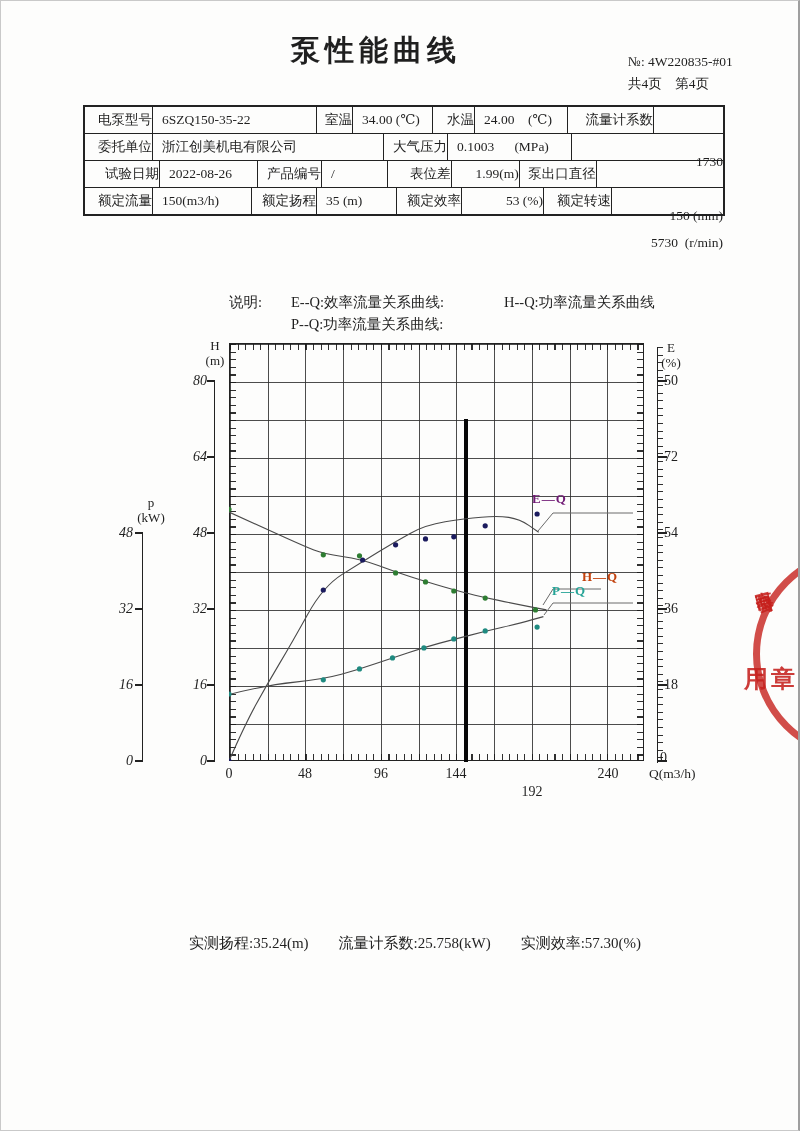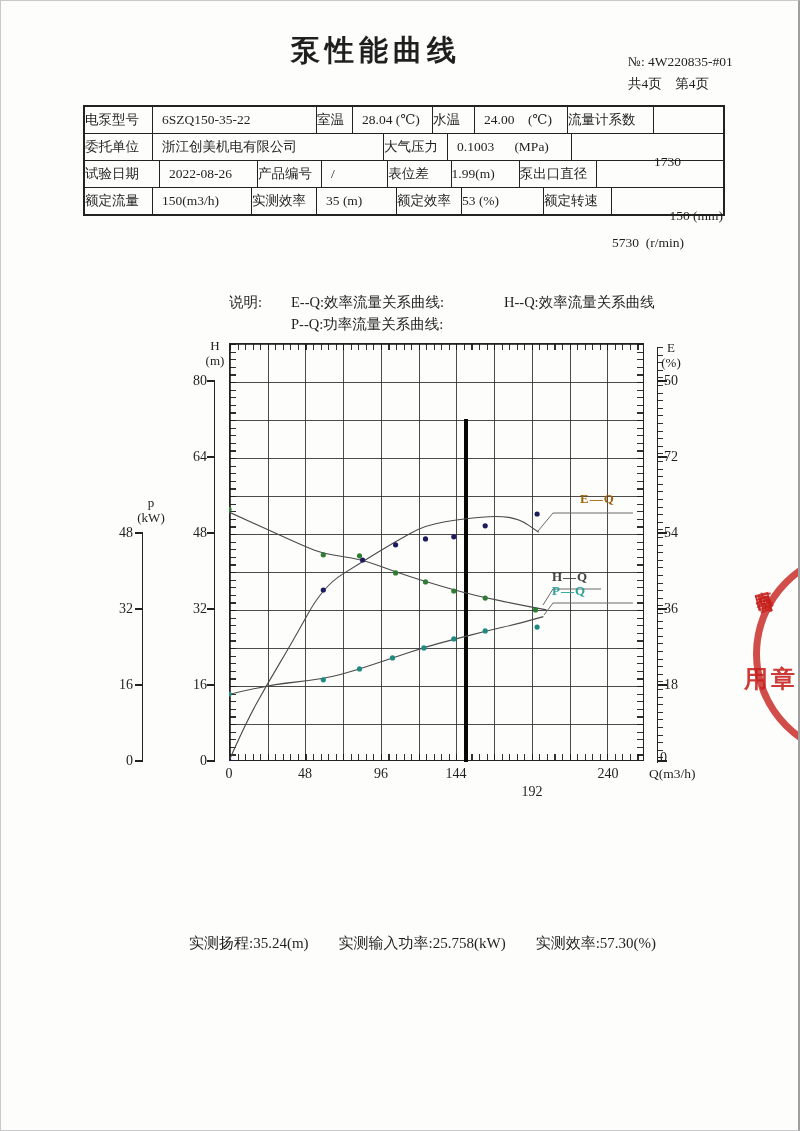--- a/index.html
+++ b/index.html
@@ -15,21 +15,21 @@
   .title{left:70px;top:30px;width:610px;text-align:center;font-size:29px;letter-spacing:5px;font-weight:bold;}
   .docno{left:627px;top:53px;font-size:13.5px;}
   .pages{left:627px;top:74px;font-size:13.5px;}
   
   .info-table{left:82px;top:104px;width:638px;border:2px solid #222;box-sizing:content-box;}
   .trow{display:flex;height:26px;border-bottom:1.5px solid #222;}
   .trow:last-child{border-bottom:none;}
   .trow>div{box-sizing:border-box;border-right:1.5px solid #222;height:26px;line-height:25px;
             font-size:13.5px;overflow:hidden;white-space:pre;}
   .trow>div:last-child{border-right:none;margin-top:42px;}
-  .tc{text-align:left;}
+  .tc{text-align:right;}
   .tl{text-align:left;padding-left:9px;}
   .tr{text-align:right;}
   
   .legend-line{font-size:14.5px;}
   
   .plot{
     left:228px;top:342px;width:415px;height:418px;
     border:1.6px solid #222;box-sizing:border-box;
     background-image:
       repeating-linear-gradient(to right, rgba(45,45,45,.85) 0 1px, transparent 1px 37.727px),
@@ -41,21 +41,21 @@
   .comb-bottom{left:0;bottom:0;right:0;height:6px;
     background:repeating-linear-gradient(to right, rgba(25,25,25,.9) 0 1.1px, transparent 1.1px 7.545px);}
   .comb-left{left:0;top:0;bottom:0;width:6px;
     background:repeating-linear-gradient(to bottom, rgba(25,25,25,.9) 0 1.1px, transparent 1.1px 7.6px);}
   .comb-right{right:0;top:0;bottom:0;width:6px;
     background:repeating-linear-gradient(to bottom, rgba(25,25,25,.9) 0 1.1px, transparent 1.1px 7.6px);}
   .axis-line{border-left:1.6px solid #222;width:0;}
   .tickstrip-v{background:repeating-linear-gradient(to bottom,#222 0 1.6px, transparent 1.6px 76px);}
   .tickstrip-minor{background:repeating-linear-gradient(to bottom,rgba(25,25,25,.9) 0 1px, transparent 1px 7.6px);}
   .ticklabel{font-size:14px;line-height:14px;}
-  .t-right{width:38px;text-align:right;}
+  .t-right{width:38px;text-align:right;font-style:italic;}
   .t-center{width:40px;text-align:center;}
   .axis-head{font-size:13px;line-height:14.5px;text-align:center;}
   .marker-line{left:463px;top:418px;width:4px;height:343px;background:#060606;}
   .chart-label{font-size:13px;line-height:13px;letter-spacing:1px;font-weight:bold;}
   
   .stamp-circle{left:752px;top:548px;width:196px;height:196px;border:7px solid rgba(197,32,28,.8);
     border-radius:50%;}
   .stamp-arc-text{left:747px;top:577px;color:rgba(197,32,28,.85);font-size:17px;font-weight:bold;
     writing-mode:vertical-rl;letter-spacing:2px;transform:rotate(-14deg);}
   .stamp-bottom-text{left:743px;top:662px;color:rgba(197,32,28,.88);font-size:24px;font-weight:bold;letter-spacing:3px;}
@@ -70,21 +70,21 @@
 
   <div class="abs title">泵性能曲线</div>
   <div class="abs docno">№: 4W220835-#01</div>
   <div class="abs pages pre">共4页    第4页</div>
 
   <div class="abs info-table">
     <div class="trow">
       <div class="tc" style="width:68px">电泵型号</div>
       <div class="tl" style="width:164px">6SZQ150-35-22</div>
       <div class="tc" style="width:36px">室温</div>
-      <div class="tl" style="width:80px">28.04 (℃)</div>
+      <div class="tl" style="width:80px">34.00 (℃)</div>
       <div class="tc" style="width:42px">水温</div>
       <div class="tl" style="width:93px">24.00    (℃)</div>
       <div class="tc" style="width:86px">流量计系数</div>
       <div class="tc" style="width:69px">1730</div>
     </div>
     <div class="trow">
       <div class="tc" style="width:68px">委托单位</div>
       <div class="tl" style="width:231px">浙江创美机电有限公司</div>
       <div class="tc" style="width:64px">大气压力</div>
       <div class="tl" style="width:124px">0.1003      (MPa)</div>
@@ -96,32 +96,32 @@
       <div class="tc" style="width:65px">产品编号</div>
       <div class="tl" style="width:67px">/</div>
       <div class="tc" style="width:64px">表位差</div>
       <div class="tc" style="width:69px">1.99(m)</div>
       <div class="tc" style="width:78px">泵出口直径</div>
       <div class="tr" style="width:128px">150 (mm)</div>
     </div>
     <div class="trow">
       <div class="tc" style="width:68px">额定流量</div>
       <div class="tl" style="width:99px">150(m3/h)</div>
-      <div class="tc" style="width:65px">实测效率</div>
+      <div class="tc" style="width:65px">额定扬程</div>
       <div class="tl" style="width:80px">35 (m)</div>
       <div class="tc" style="width:65px">额定效率</div>
       <div class="tc" style="width:82px">53 (%)</div>
       <div class="tc" style="width:68px">额定转速</div>
       <div class="tc" style="width:111px">5730  (r/min)</div>
     </div>
   </div>
 
   <div class="abs legend-line" style="left:228px;top:292px">说明:</div>
   <div class="abs legend-line" style="left:290px;top:292px">E--Q:效率流量关系曲线:</div>
-  <div class="abs legend-line" style="left:503px;top:292px">H--Q:效率流量关系曲线</div>
+  <div class="abs legend-line" style="left:503px;top:292px">H--Q:功率流量关系曲线</div>
   <div class="abs legend-line" style="left:290px;top:314px">P--Q:功率流量关系曲线:</div>
 
   <div class="abs axis-head" style="left:196px;top:338px;width:36px">
     <div>H</div>
     <div>(m)</div>
   </div>
   <div class="abs axis-head" style="left:650px;top:340px;width:40px">
     <div>E</div>
     <div>(%)</div>
   </div>
@@ -200,27 +200,27 @@
       <circle cx="0.0" cy="351.0" r="2.6" fill="#1f8a80"></circle>
       <circle cx="94.3" cy="336.8" r="2.6" fill="#1f8a80"></circle>
       <circle cx="130.5" cy="325.9" r="2.6" fill="#1f8a80"></circle>
       <circle cx="163.5" cy="314.9" r="2.6" fill="#1f8a80"></circle>
       <circle cx="194.9" cy="304.9" r="2.6" fill="#1f8a80"></circle>
       <circle cx="224.8" cy="295.9" r="2.6" fill="#1f8a80"></circle>
       <circle cx="256.2" cy="287.9" r="2.6" fill="#1f8a80"></circle>
       <circle cx="308.1" cy="284.1" r="2.6" fill="#1f8a80"></circle>
     </svg>
 
-  <div class="abs chart-label" style="left:579px;top:491px;color:#a16207">E—Q</div>
-  <div class="abs chart-label" style="left:551px;top:569px;color:#404040">H—Q</div>
+  <div class="abs chart-label" style="left:531px;top:491px;color:#701a75">E—Q</div>
+  <div class="abs chart-label" style="left:581px;top:569px;color:#c2410c">H—Q</div>
   <div class="abs chart-label" style="left:551px;top:583px;color:#25a396">P—Q</div>
 
   <div class="abs stamp-circle"></div>
   <div class="abs stamp-arc-text">有限公司</div>
   <div class="abs stamp-bottom-text">用章</div>
 
   <div class="abs result-line2">
     <span>实测扬程:35.24(m)</span>
-    <span>实测输入功率:25.758(kW)</span>
+    <span>流量计系数:25.758(kW)</span>
     <span>实测效率:57.30(%)</span>
   </div>
 
 </div>
 
 </body></html>

